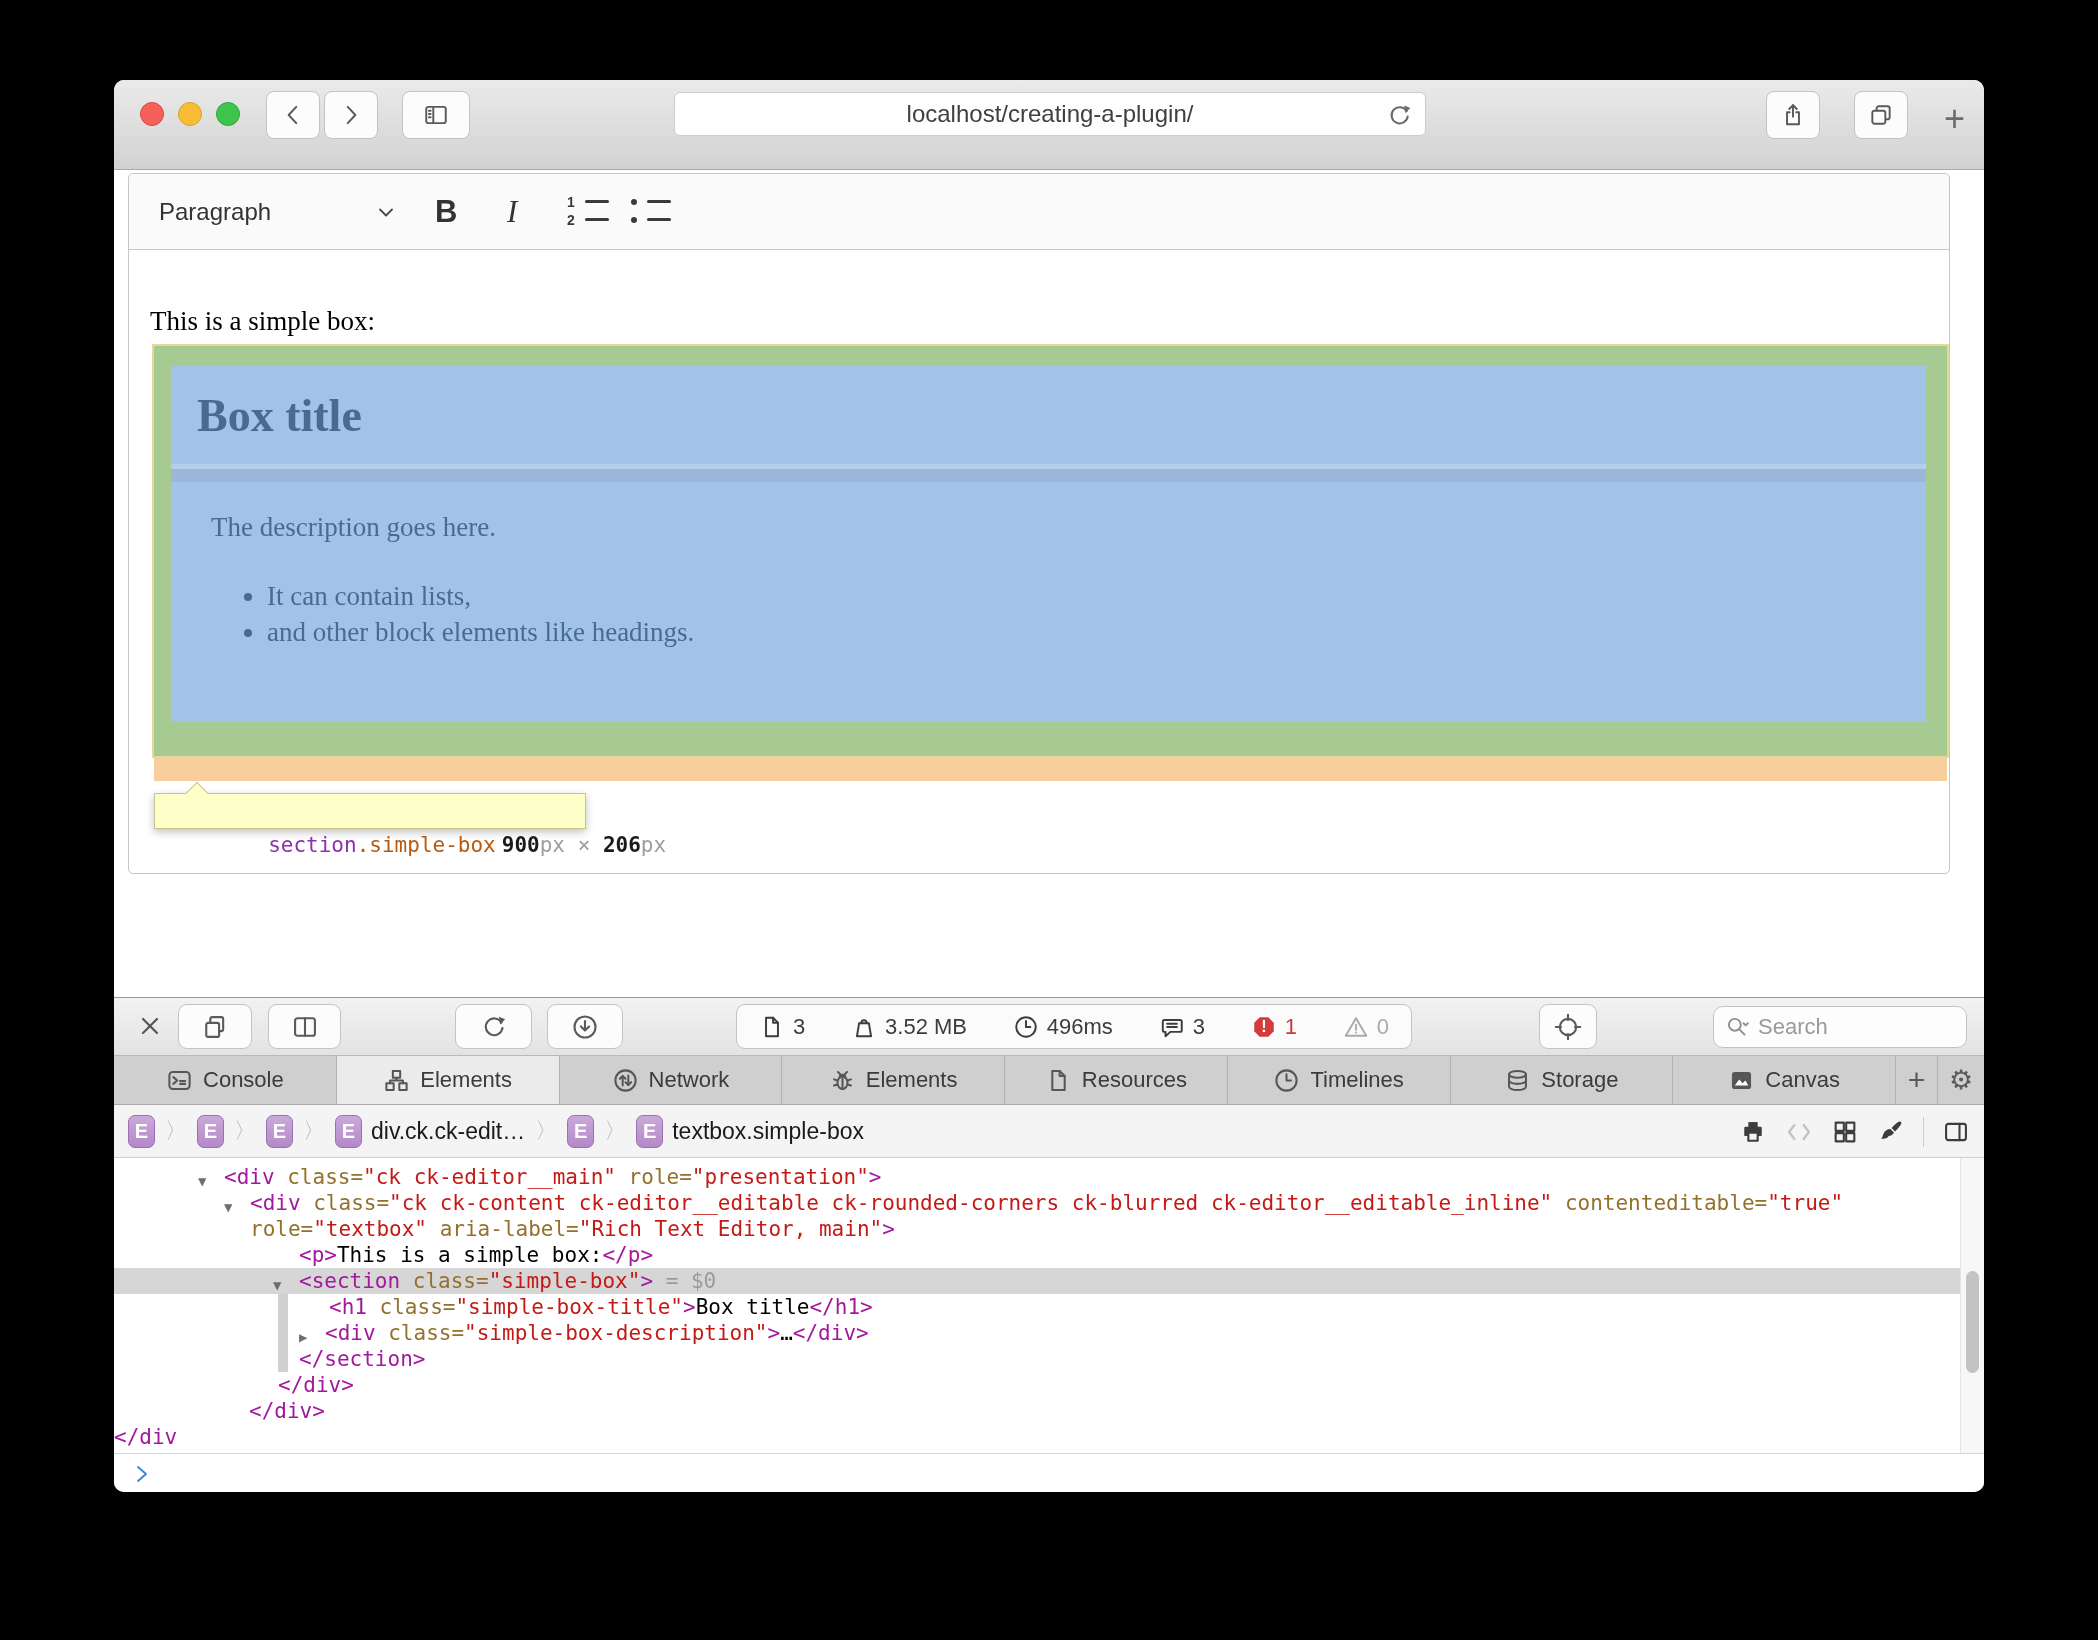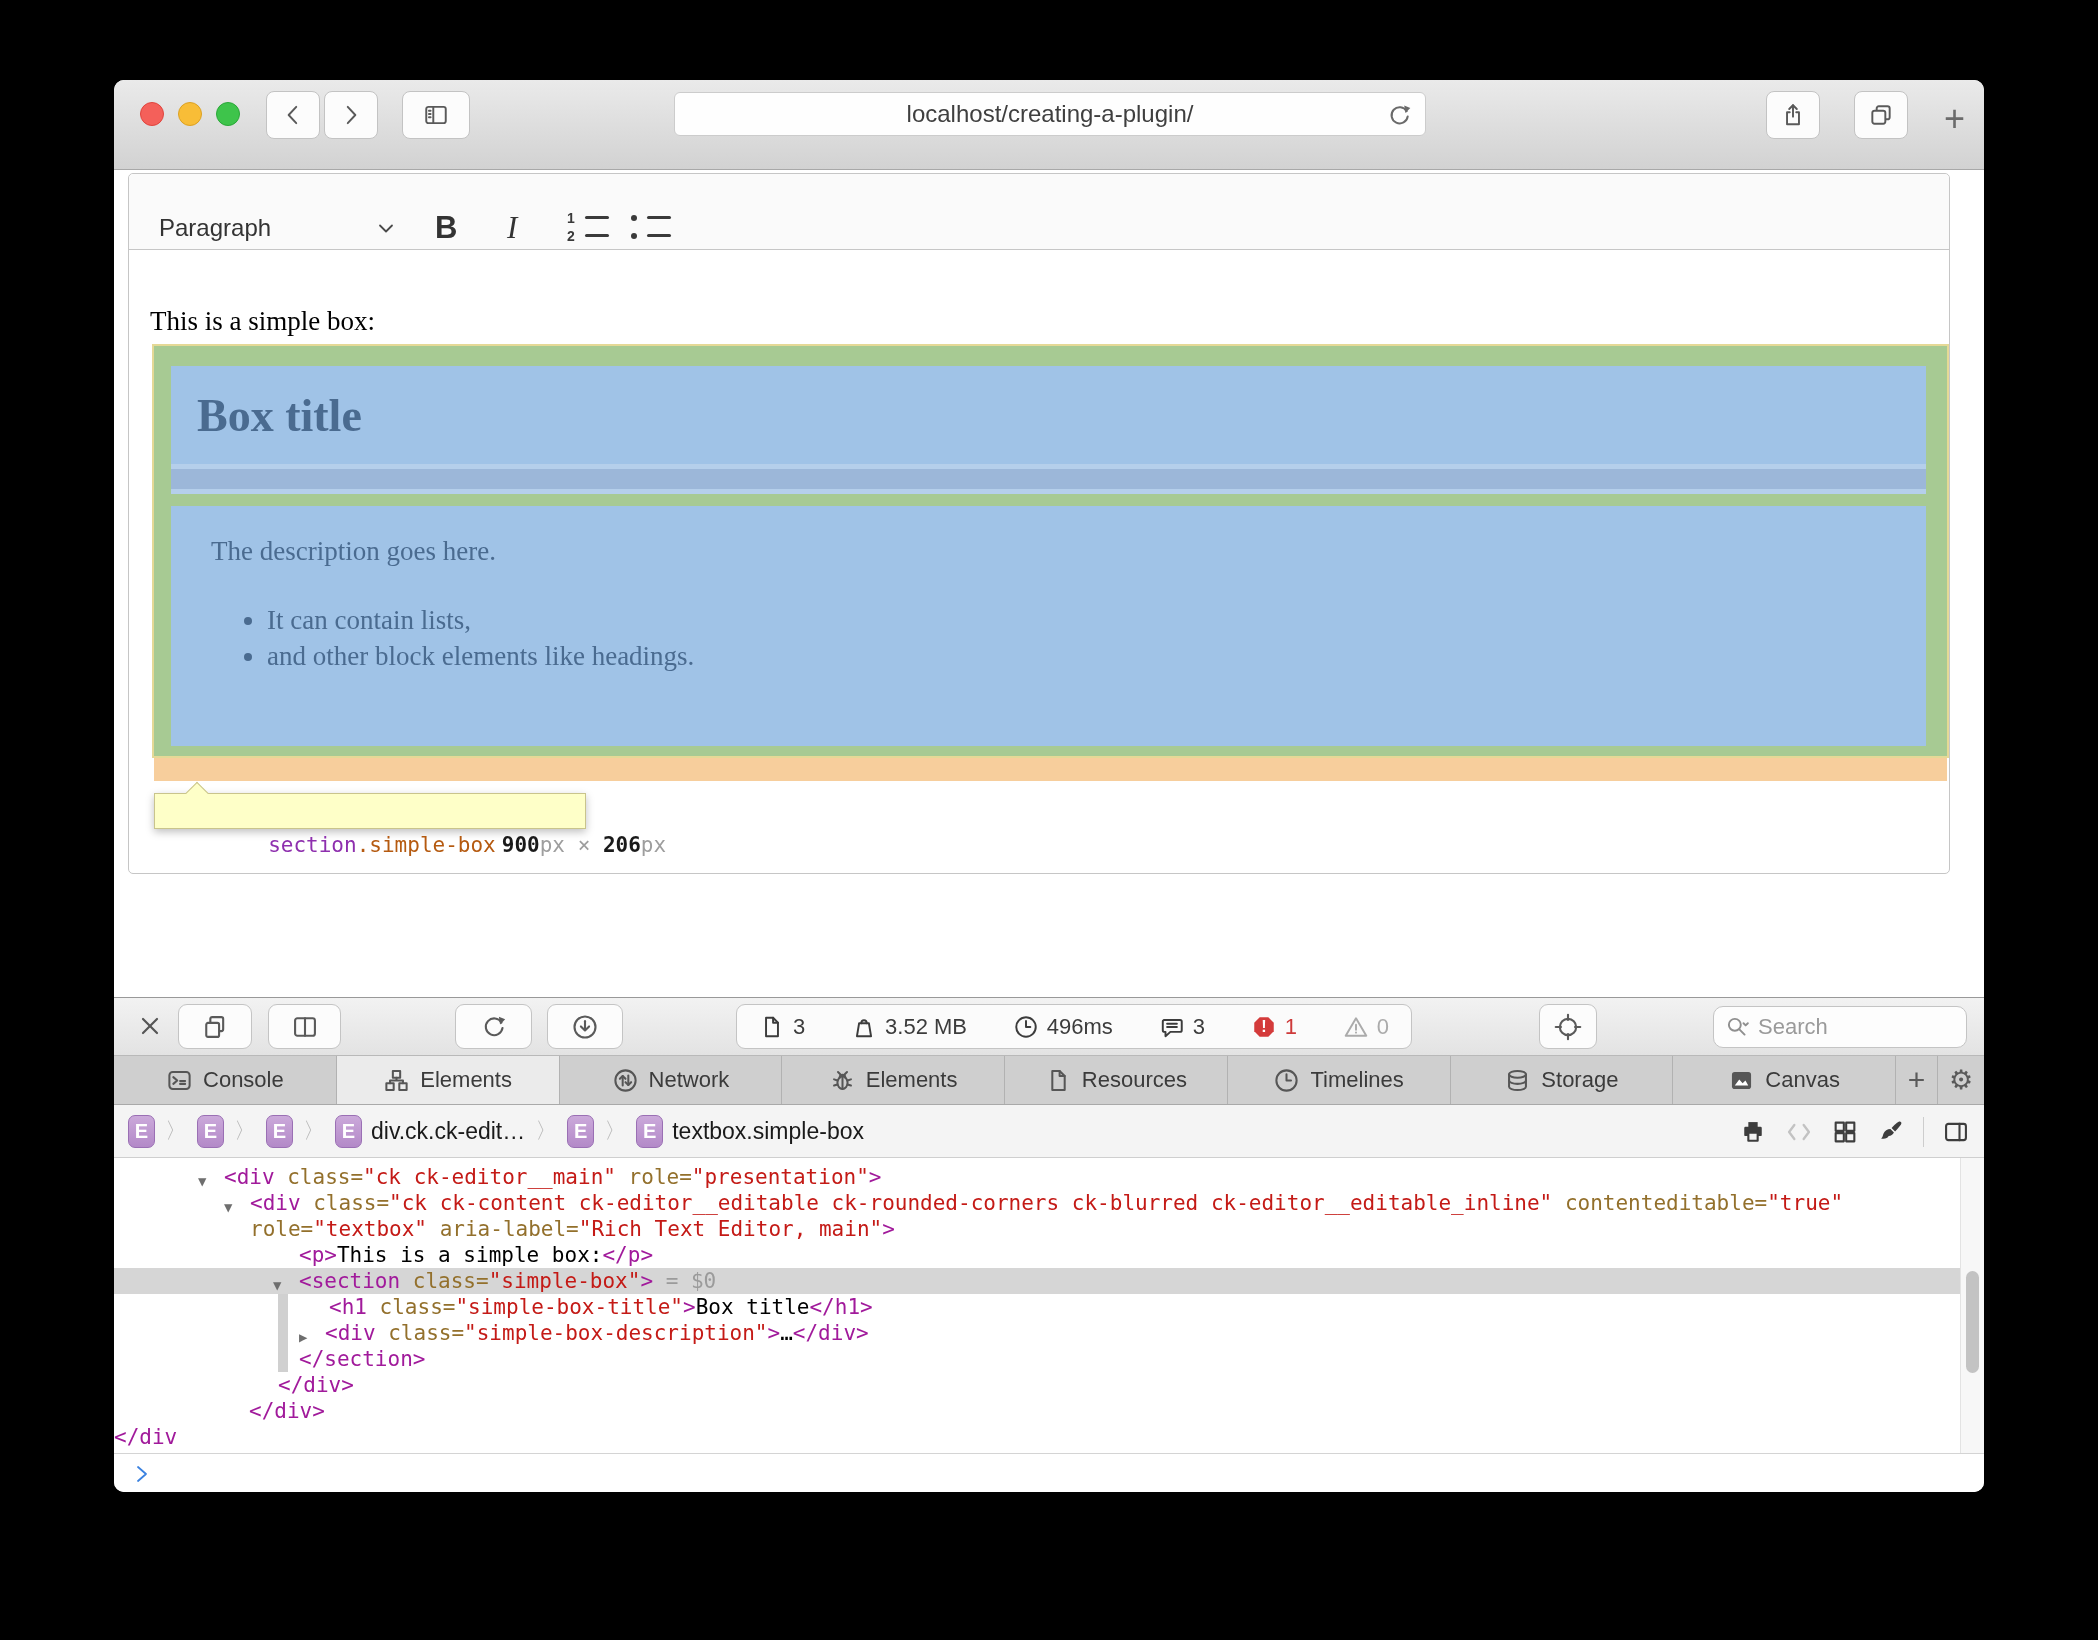--- a/index.html
+++ b/index.html
@@ -26,21 +26,21 @@
   .url-reload{position:absolute;right:12px;top:9px;color:#6a6a6a;}
   .url-reload svg{width:27px;height:27px;}
   .tb-plus{position:absolute;left:1830px;top:18px;font-size:36px;color:#6b6b6b;}
 
   
   .page{position:absolute;left:0;top:91px;width:1870px;height:826px;background:#fff;}
   .editor-frame{position:absolute;left:14px;top:2px;width:1822px;height:701px;
                 border:1px solid #c6c6c6;border-radius:5px;}
   .ed-toolbar{position:relative;width:100%;height:76px;background:#fafafa;
               border-bottom:1px solid #c6c6c6;border-radius:5px 5px 0 0;}
-  .ed-item{position:absolute;top:16px;height:76px;display:flex;align-items:center;color:#333;}
+  .ed-item{position:absolute;top:0;height:76px;display:flex;align-items:center;color:#333;}
   .ed-par{left:30px;font-size:24px;}
   .ed-chev{left:245px;color:#4a4a4a;}
   .ed-chev svg{width:24px;height:24px;}
   .ed-b{left:306px;font-size:31px;font-weight:800;}
   .ed-i{left:378px;font-size:31px;font-style:italic;font-family:"Liberation Serif",serif;}
   .li-icon{display:inline-block;position:relative;width:44px;height:36px;}
   .li-icon .ln{position:absolute;right:0;width:24px;height:3px;background:#3a3a3a;border-radius:2px;}
   .li-icon .n{position:absolute;left:2px;font-size:14px;font-weight:700;color:#3a3a3a;line-height:1;}
   .li-icon .dot{position:absolute;left:4px;width:6px;height:6px;border-radius:50%;background:#3a3a3a;}
   .ed-ol{left:436px;} .ed-ul{left:498px;}
@@ -51,21 +51,21 @@
   
   .hl-section{position:absolute;left:40px;top:175px;width:1793px;height:410px;background:#a7ca93;
               outline:2px solid #e5d996;}
   .hl-title{position:absolute;left:17px;top:20px;right:21px;height:98px;background:#a0c3e7;
             display:flex;align-items:center;}
   .hl-title span{margin-left:26px;font-family:"Liberation Serif",serif;font-weight:700;
                  font-size:46px;color:#4a6b90;}
   .hl-band-a{position:absolute;left:17px;top:118px;right:21px;height:5px;background:#b5cfeb;}
   .hl-band-b{position:absolute;left:17px;top:123px;right:21px;height:20px;background:#9cb7d9;}
   .hl-band-c{position:absolute;left:17px;top:143px;right:21px;height:5px;background:#b5cfeb;}
-  .hl-desc{position:absolute;left:17px;top:160px;right:21px;height:240px;background:#a0c3e7;
+  .hl-desc{position:absolute;left:17px;top:136px;right:21px;height:240px;background:#a0c3e7;
            font-family:"Liberation Serif",serif;font-size:27px;color:#4a6b90;}
   .hl-desc p{position:absolute;left:40px;top:30px;margin:0;}
   .hl-desc ul{position:absolute;left:66px;top:96px;margin:0;padding-left:30px;}
   .hl-desc li{line-height:36px;}
   .hl-margin{position:absolute;left:40px;top:587px;width:1793px;height:23px;background:#f7ce9c;}
 
   
   .tooltip{position:absolute;left:40px;top:622px;width:432px;height:36px;background:#feffc8;
            border:1px solid #c9c48c;box-shadow:0 3px 8px rgba(0,0,0,.25);
            font-family:"DejaVu Sans Mono",monospace;font-size:21px;line-height:34px;

